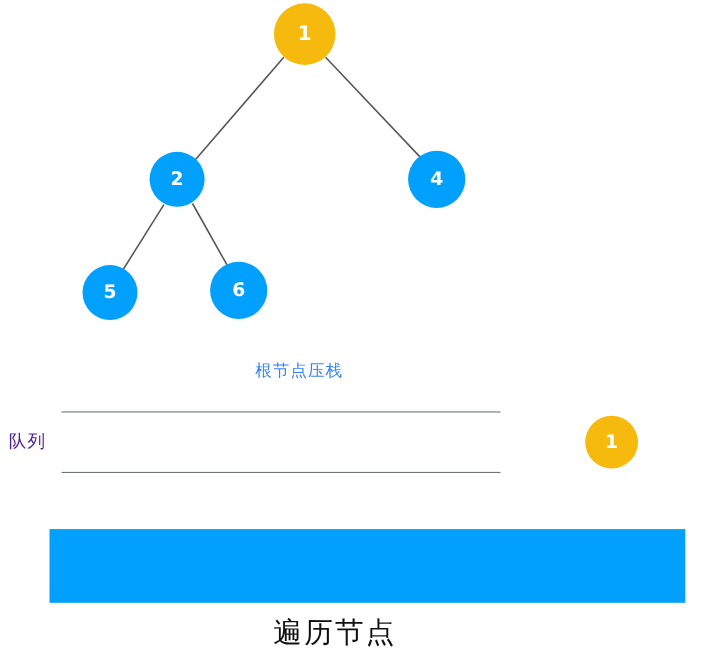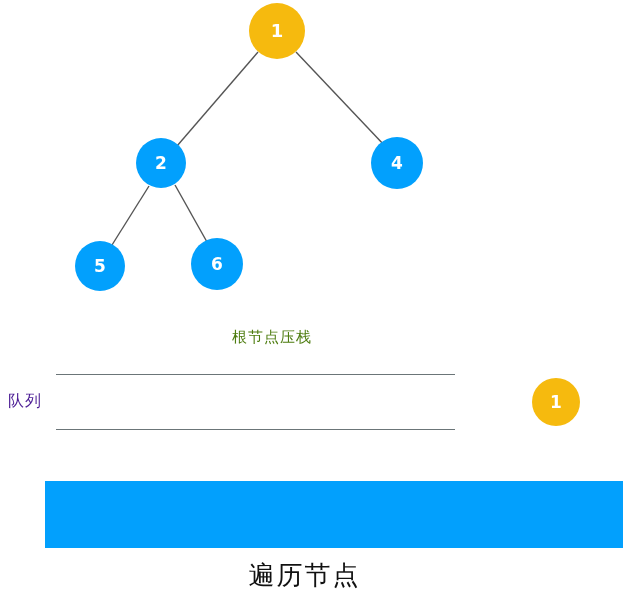--- a/index.html
+++ b/index.html
@@ -31,21 +31,21 @@
     justify-content: center;
     color: #ffffff;
     font-weight: bold;
     font-size: 17px;
     line-height: 1;
     user-select: none;
   }
   
   .caption {
     position: absolute;
-    color: #4d7c0f;
+    color: #3b82f6;
     font-size: 15px;
     white-space: nowrap;
     letter-spacing: 1px;
     font-family: Liberation Mono, monospace;
   }
   #queue-label {
     position: absolute;
     left: 8px;
     top: 391px;
     color: #4c1d95;

